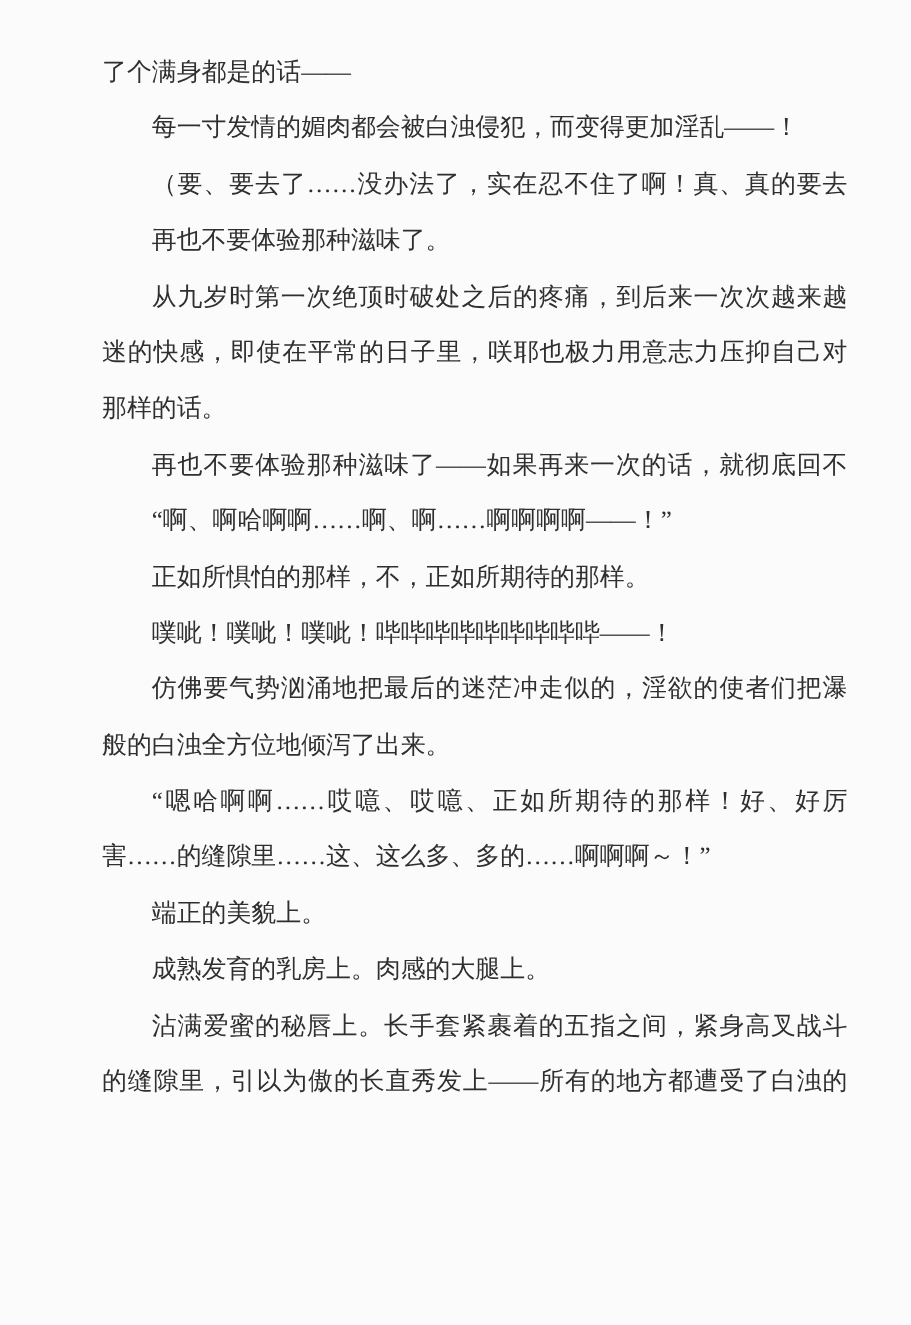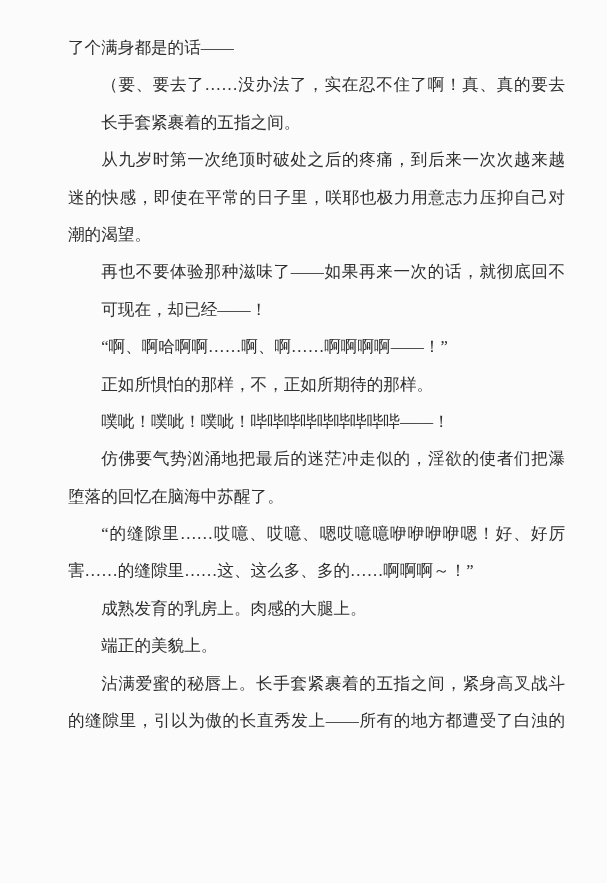--- a/index.html
+++ b/index.html
@@ -49,71 +49,71 @@
 </head>
 <body>
 
 <div class="page">
   <div class="textblock">
 
     <div class="para">
       <div class="ln">了个满身都是的话——</div>
     </div>
 
+    <div class="para">
+      <div class="ln ind">每一寸发情的媚肉都会被白浊侵犯，而变得更加淫乱——！</div>
+    </div>
 
     <div class="para">
       <div class="ln ind fill">（要、要去了……没办法了，实在忍不住了啊！真、真的要去了</div>
     </div>
 
     <div class="para">
-      <div class="ln ind">长手套紧裹着的五指之间。</div>
+      <div class="ln ind">再也不要体验那种滋味了。</div>
     </div>
 
     <div class="para">
       <div class="ln ind fill">从九岁时第一次绝顶时破处之后的疼痛，到后来一次次越来越痴</div>
       <div class="ln fill">迷的快感，即使在平常的日子里，咲耶也极力用意志力压抑自己对高</div>
-      <div class="ln">潮的渴望。</div>
+      <div class="ln">那样的话。</div>
     </div>
 
     <div class="para">
       <div class="ln ind fill">再也不要体验那种滋味了——如果再来一次的话，就彻底回不来</div>
     </div>
 
-    <div class="para">
-      <div class="ln ind">可现在，却已经——！</div>
-    </div>
 
     <div class="para">
       <div class="ln ind">“啊、啊哈啊啊……啊、啊……啊啊啊啊——！”</div>
     </div>
 
     <div class="para">
       <div class="ln ind">正如所惧怕的那样，不，正如所期待的那样。</div>
     </div>
 
     <div class="para">
       <div class="ln ind">噗呲！噗呲！噗呲！哔哔哔哔哔哔哔哔哔——！</div>
     </div>
 
     <div class="para">
       <div class="ln ind fill">仿佛要气势汹涌地把最后的迷茫冲走似的，淫欲的使者们把瀑布</div>
-      <div class="ln">堕落的回忆在脑海中苏醒了。</div>
+      <div class="ln">般的白浊全方位地倾泻了出来。</div>
     </div>
 
     <div class="para">
-      <div class="ln ind fill">“的缝隙里……哎噫、哎噫、嗯哎噫噫咿咿咿咿嗯！好、好厉</div>
+      <div class="ln ind fill">“嗯哈啊啊……哎噫、哎噫、正如所期待的那样！好、好厉</div>
       <div class="ln">害……的缝隙里……这、这么多、多的……啊啊啊～！”</div>
     </div>
 
     <div class="para">
-      <div class="ln ind">成熟发育的乳房上。肉感的大腿上。</div>
+      <div class="ln ind">端正的美貌上。</div>
     </div>
 
     <div class="para">
-      <div class="ln ind">端正的美貌上。</div>
+      <div class="ln ind">成熟发育的乳房上。肉感的大腿上。</div>
     </div>
 
     <div class="para">
       <div class="ln ind fill">沾满爱蜜的秘唇上。长手套紧裹着的五指之间，紧身高叉战斗服</div>
       <div class="ln fill">的缝隙里，引以为傲的长直秀发上——所有的地方都遭受了白浊的淋</div>
     </div>
 
   </div>
 </div>
 

